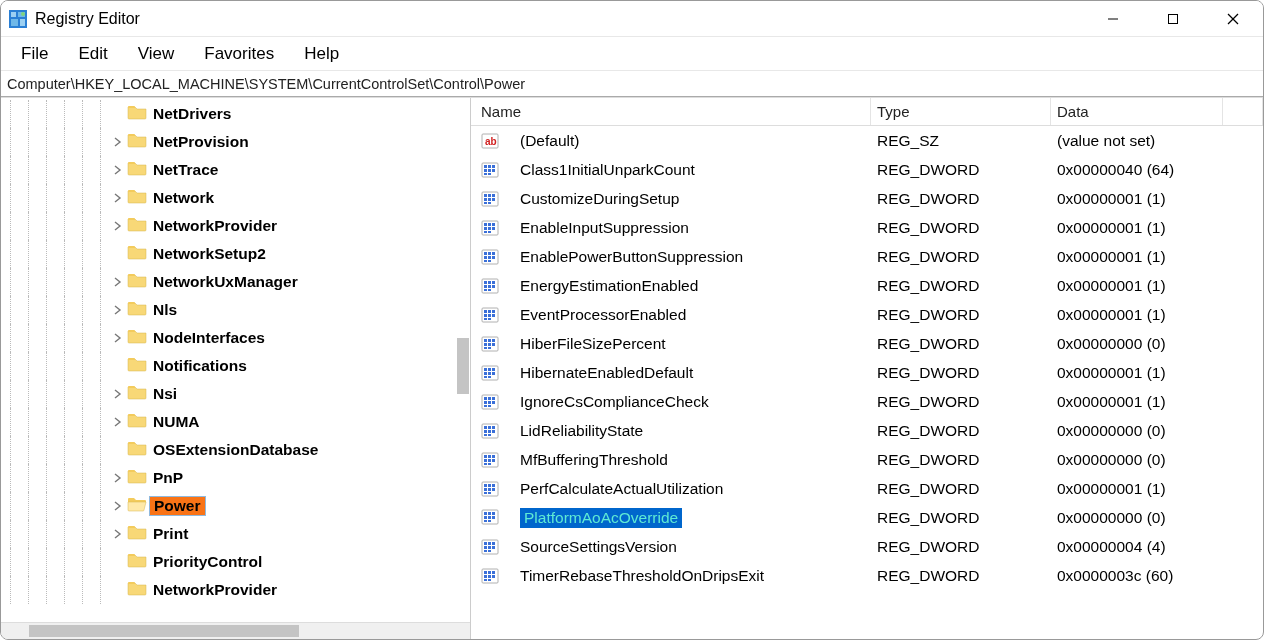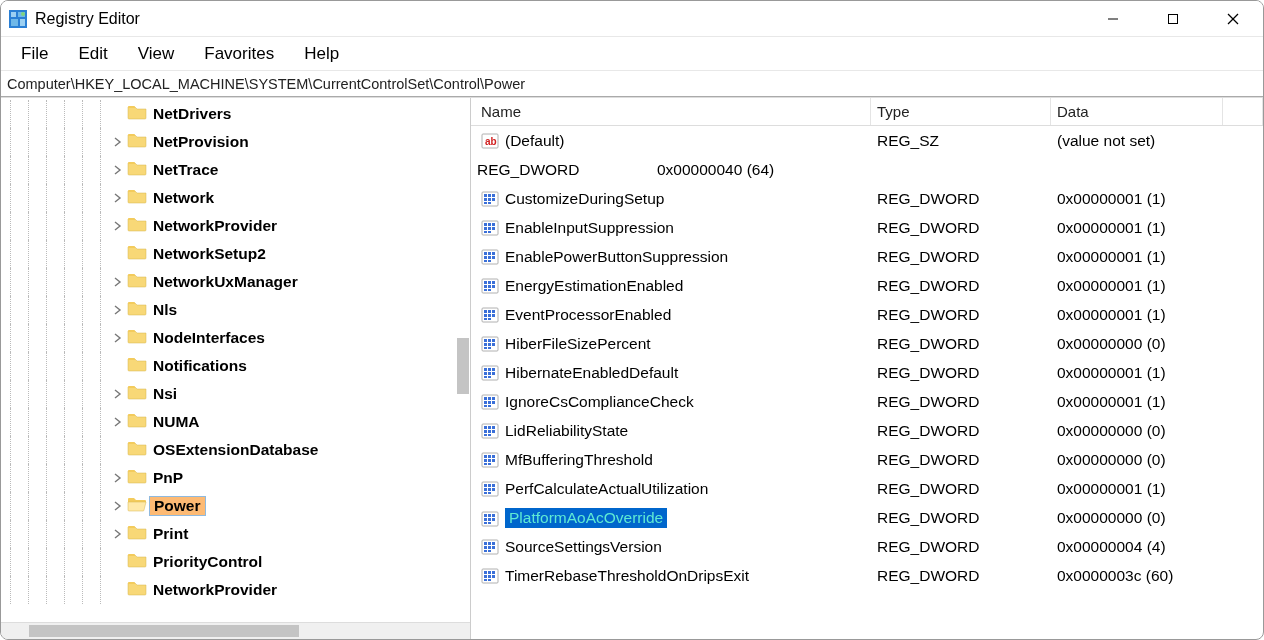--- a/index.html
+++ b/index.html
@@ -109,21 +109,21 @@
     display: inline-flex; align-items: center; justify-content: center;
     color: #777;
     font-size: 11px;
   }
   .folder-icon {
     width: 20px; height: 16px; margin: 0 6px 0 0;
     display: inline-flex;
   }
   .tree-label { padding-right: 8px; font-weight: bold; }
   .tree-row.selected .tree-label {
-    background: #fdba74;
+    background: #f97316;
     border: 1px solid #8fb9de;
     padding: 0 4px;
     margin-left: -4px;
   }
   
   .hscroll {
     height: 17px;
     background: #f0f0f0;
     border-top: 1px solid #ddd;
     display: flex; align-items: center;
@@ -162,22 +162,22 @@
   .values-body {
     flex: 1; overflow: hidden;
   }
   .value-row {
     height: 29px;
     display: flex; align-items: center;
     font-size: 15.5px;
   }
   .value-row .vname {
     width: 400px; padding-left: 10px;
-    display: flex; align-items: flex-end;
-    gap: 6px;
+    display: flex; align-items: flex-start;
+    gap: 21px;
   }
   .value-row .vtype { width: 180px; padding-left: 6px; }
   .value-row .vdata { flex: 1; padding-left: 6px; }
   .value-row .label { }
   .value-row.selected .label {
     background: #0066cc;
     color: #5eead4;
     padding: 1px 4px;
   }
   .val-icon {
@@ -635,20 +635,36 @@
     <rect x="1" y="2" width="16" height="14" rx="1" fill="#fff" stroke="#b0b0b0"></rect>
     <text x="4" y="13" font-size="10" font-weight="bold" fill="#d02020" font-family="Arial">ab</text>
   </svg>
 </span>
               <span class="label">(Default)</span>
             </div>
             <div class="vtype">REG_SZ</div>
             <div class="vdata">(value not set)</div>
           </div>
           <div class="value-row">
+            <div class="vname">
+              <span class="val-icon">
+  <svg viewBox="0 0 18 18" width="18" height="18">
+    <rect x="1" y="2" width="16" height="14" rx="1" fill="#fff" stroke="#b0b0b0"></rect>
+    <rect x="3" y="4" width="3" height="3" fill="#3a6fd8"></rect>
+    <rect x="7" y="4" width="3" height="3" fill="#3a6fd8"></rect>
+    <rect x="11" y="4" width="3" height="3" fill="#3a6fd8"></rect>
+    <rect x="3" y="8" width="3" height="3" fill="#3a6fd8"></rect>
+    <rect x="7" y="8" width="3" height="3" fill="#3a6fd8"></rect>
+    <rect x="11" y="8" width="3" height="3" fill="#3a6fd8"></rect>
+    <rect x="3" y="12" width="3" height="2" fill="#3a6fd8"></rect>
+    <rect x="7" y="12" width="3" height="2" fill="#3a6fd8"></rect>
+  </svg>
+</span>
+              <span class="label">Class1InitialUnparkCount</span>
+            </div>
             <div class="vtype">REG_DWORD</div>
             <div class="vdata">0x00000040 (64)</div>
           </div>
           <div class="value-row">
             <div class="vname">
               <span class="val-icon">
   <svg viewBox="0 0 18 18" width="18" height="18">
     <rect x="1" y="2" width="16" height="14" rx="1" fill="#fff" stroke="#b0b0b0"></rect>
     <rect x="3" y="4" width="3" height="3" fill="#3a6fd8"></rect>
     <rect x="7" y="4" width="3" height="3" fill="#3a6fd8"></rect>

